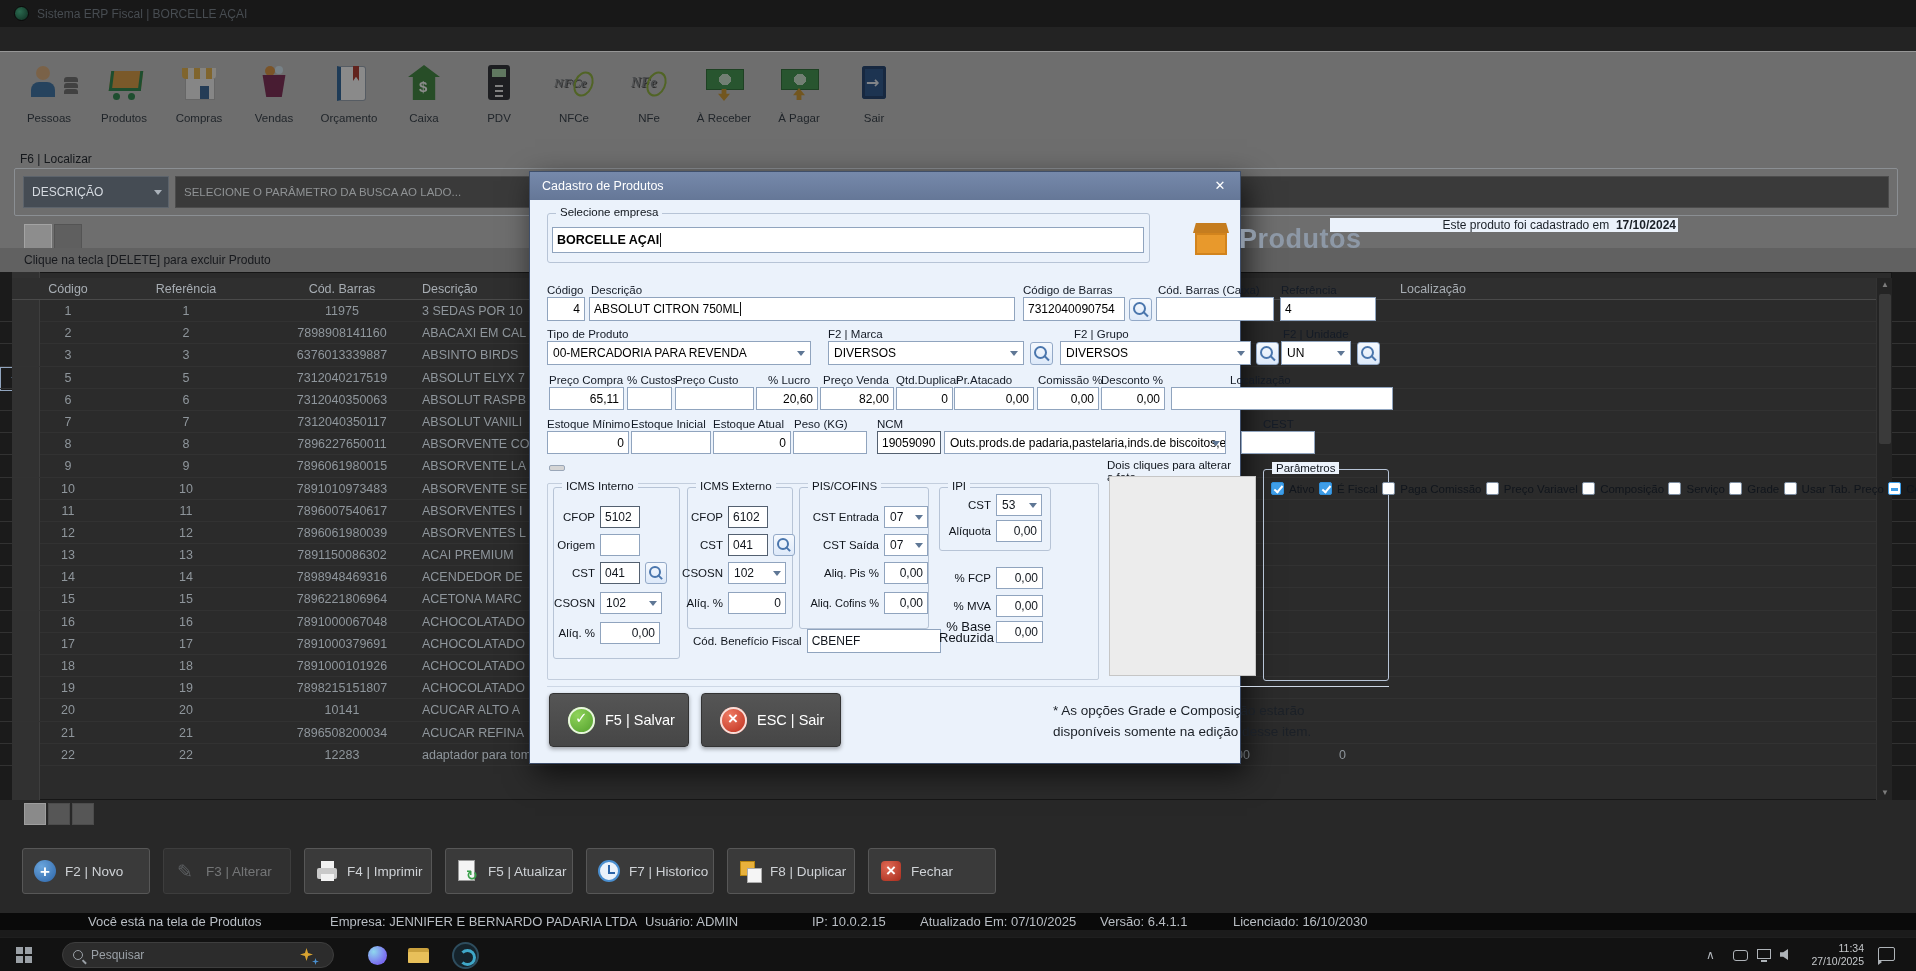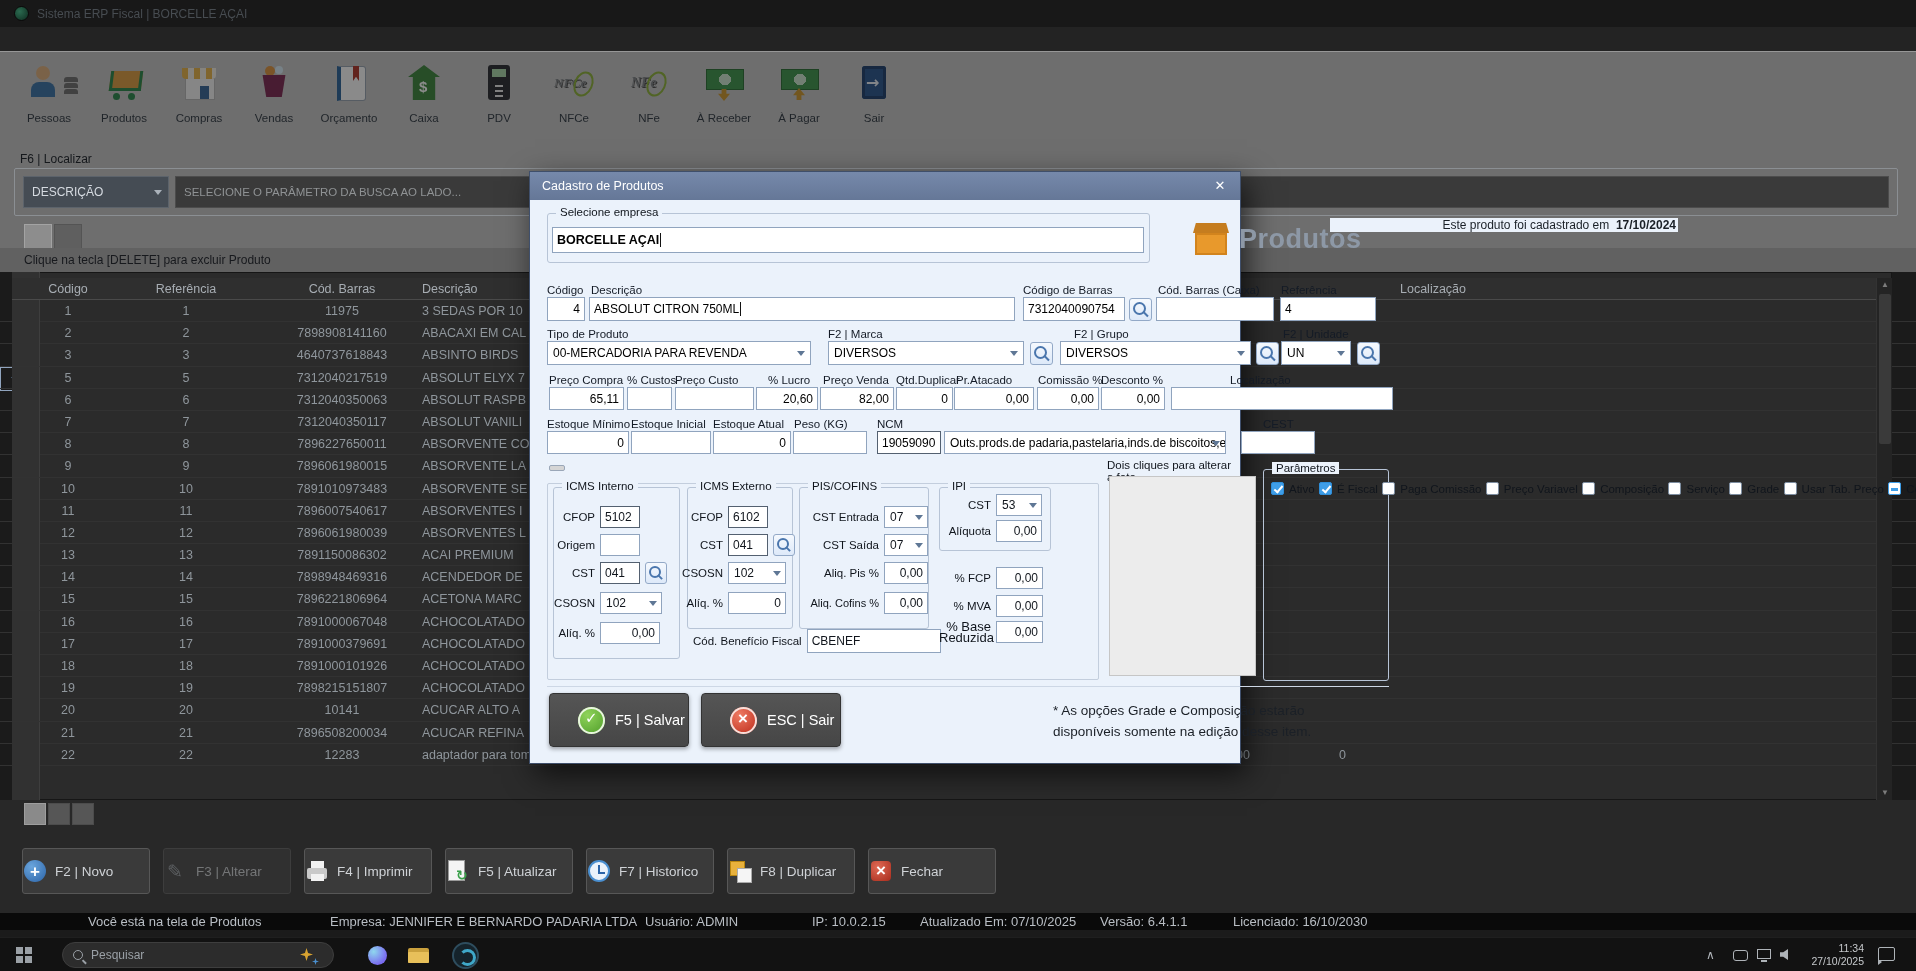--- a/index.html
+++ b/index.html
@@ -79,21 +79,21 @@
   #vscroll{position:absolute;left:1876px;top:278px;width:16px;height:522px;background:#242424;border-left:1px solid #333}
   #vscroll .ar{position:absolute;left:0;width:16px;height:14px;color:#7c7c7c;font-size:8px;text-align:center;line-height:14px}
   #vscroll .thumb{position:absolute;left:2px;top:16px;width:12px;height:150px;background:#3a3a3a;border-radius:2px}
 
   
   #bottompanel{position:absolute;left:0;top:800px;width:1916px;height:113px;background:#282828}
   #filtertabs{position:absolute;left:24px;top:803px;display:flex}
   .ftab{height:22px;line-height:22px;padding:0 10px;font-size:11.5px;color:#23262a;background:#565656;border:1px solid #4c4c4c;margin-right:2px}
   .ftab.on{background:#8a8a8a;border-color:#9e9e9e}
   #actions{position:absolute;left:22px;top:848px;display:flex}
-  .abtn{width:128px;height:46px;background:#3a3a3a;border:1px solid #575757;border-radius:3px;margin-right:13px;display:flex;align-items:center;color:#cfd2d6;font-size:13.5px;white-space:nowrap}
+  .abtn{width:128px;height:46px;background:#3a3a3a;border:1px solid #575757;border-radius:3px;margin-right:13px;display:flex;align-items:center;padding-left:10px;color:#cfd2d6;font-size:13.5px;white-space:nowrap}
   .abtn .aic{width:24px;height:24px;position:relative;margin-right:8px;flex:none}
   .abtn.disabled{opacity:.45}
   .aic::before,.aic::after{content:"";position:absolute}
   [data-name="new-icon"]::before{width:22px;height:22px;border-radius:50%;background:radial-gradient(circle at 35% 30%,#6aa5dc,#2c64a8);left:1px;top:1px}
   [data-name="new-icon"]::after{content:"+";color:#fff;font:bold 17px/1 "Liberation Sans",sans-serif;left:7px;top:4px}
   [data-name="edit-icon"]::after{content:"✎";color:#9aa0a6;font-size:19px;left:3px;top:1px}
   [data-name="print-icon"]::before{width:20px;height:11px;background:#c9c9c9;border-radius:2px;left:2px;top:9px}
   [data-name="print-icon"]::after{width:13px;height:7px;background:#f2f2f2;left:6px;top:2px;box-shadow:0 13px 0 #f2f2f2}
   [data-name="refresh-icon"]::before{width:15px;height:19px;background:#f4f4f4;border:1px solid #9a9a9a;left:2px;top:1px}
   [data-name="refresh-icon"]::after{content:"↻";color:#3aa04a;font:bold 14px/1 "DejaVu Sans",sans-serif;left:10px;top:9px}
@@ -170,21 +170,21 @@
   #fotohint{position:absolute;left:577px;top:287px;font-size:11.5px;color:#10151c}
   #fotobox{position:absolute;left:579px;top:304px;width:147px;height:200px;background:#ececec;border:1px solid #c6c6c6}
   #paramlist{position:absolute;left:741px;top:310px;display:flex;flex-direction:row;gap:4.4px}
   .cb{display:flex;align-items:center;gap:5px;font-size:11.5px;color:#10151c;white-space:nowrap}
   .cb .box{width:13px;height:13px;border:1px solid #7d8da0;background:#fff;border-radius:2px;flex:none;position:relative}
   .cb.on .box{background:#3f9ee8;border-color:#2f8ed8}
   .cb.on .box::after{content:"";position:absolute;left:4px;top:1px;width:3px;height:7px;border-right:2px solid #fff;border-bottom:2px solid #fff;transform:rotate(40deg)}
   .cb.mixed .box{border-color:#3f9ee8}
   .cb.mixed .box::after{content:"";position:absolute;left:2px;top:5px;width:7px;height:2.5px;background:#3f9ee8}
   #dsep{position:absolute;left:17px;top:514px;width:842px;height:0;border-top:1px solid #cdd7e5}
-  .dbtn{position:absolute;top:521px;width:140px;height:54px;background:linear-gradient(#555,#464646);border:1px solid #333;border-radius:4px;display:flex;align-items:center;color:#fff;font-size:14.5px;padding-left:28px;box-shadow:0 2px 4px rgba(0,0,0,.35)}
+  .dbtn{position:absolute;top:521px;width:140px;height:54px;background:linear-gradient(#555,#464646);border:1px solid #333;border-radius:4px;display:flex;align-items:center;color:#fff;font-size:14.5px;padding-left:18px;box-shadow:0 2px 4px rgba(0,0,0,.35)}
   .dbtn .bic{width:27px;height:27px;border-radius:50%;margin-right:10px;position:relative;flex:none}
   .bic.ok{background:radial-gradient(circle at 35% 30%,#8fd35a,#4d9b28);box-shadow:inset 0 0 0 2px #e9f5df}
   .bic.ok::after{content:"✓";position:absolute;left:7px;top:4px;color:#fff;font:bold 15px/1 "DejaVu Sans",sans-serif}
   .bic.no{background:radial-gradient(circle at 35% 30%,#ef7a62,#b92818);box-shadow:inset 0 0 0 2px #f7ded9}
   .bic.no::after{content:"×";position:absolute;left:8px;top:3px;color:#fff;font:bold 17px/1 "Liberation Sans",sans-serif}
   #dnote{position:absolute;left:523px;top:528px;width:330px;font-size:13.5px;color:#1b2027;line-height:21px}
 </style>
 </head>
 <body>
 
@@ -319,21 +319,21 @@
       <span class="c des" data-name="cell-descricao">ABACAXI EM CAL</span>
       <span class="c mar" data-name="cell-marca"></span>
       <span class="c pre" data-name="cell-preco"></span>
       <span class="c qt" data-name="cell-estoque"></span>
     </div>
 
     <div class="trow" data-name="table-row">
       <span class="c gut" data-name="row-gutter"></span>
       <span class="c cod" data-name="cell-codigo">3</span>
       <span class="c ref" data-name="cell-referencia">3</span>
-      <span class="c bar" data-name="cell-barras">4640737618843</span>
+      <span class="c bar" data-name="cell-barras">6376013339887</span>
       <span class="c des" data-name="cell-descricao">ABSINTO BIRDS</span>
       <span class="c mar" data-name="cell-marca"></span>
       <span class="c pre" data-name="cell-preco"></span>
       <span class="c qt" data-name="cell-estoque"></span>
     </div>
 
     <div class="trow sel" data-name="table-row">
       <span class="c gut" data-name="row-gutter"></span>
 
       <span class="c mar" data-name="cell-marca"></span>

